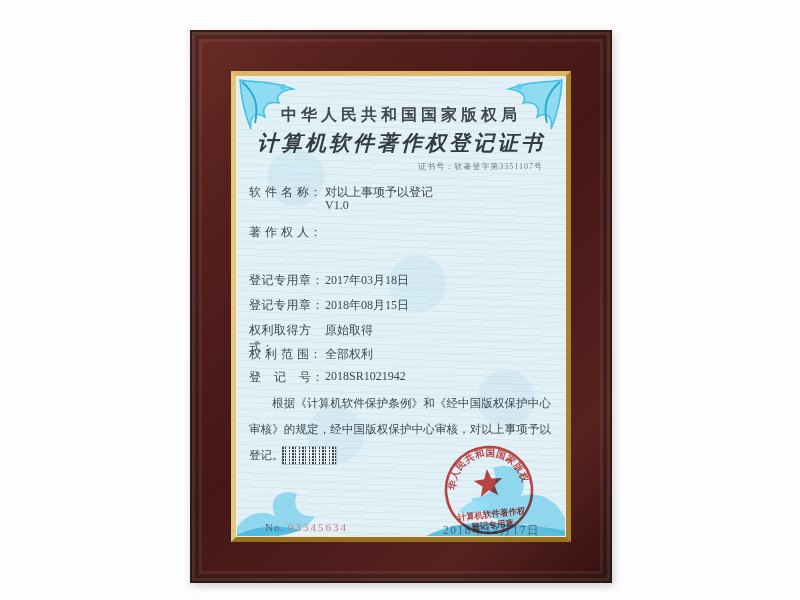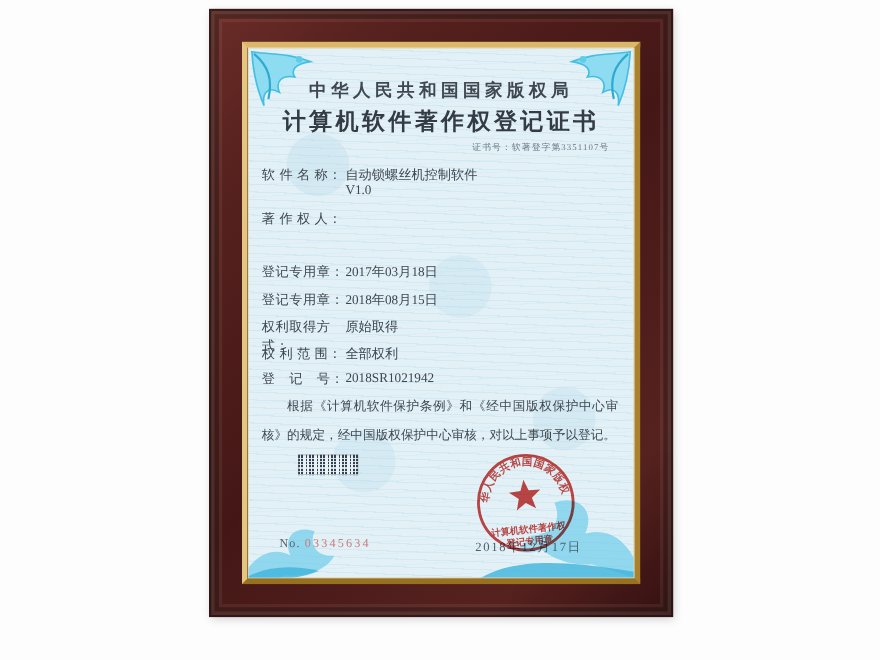--- a/index.html
+++ b/index.html
@@ -2,22 +2,22 @@
 <html><head>
 <meta charset="utf-8">
 <style>
   html,body{margin:0;padding:0;}
   body{
     width:800px;height:600px;position:relative;background:#fdfdfd;overflow:hidden;
     font-family:"Liberation Serif","DejaVu Serif",serif;
   }
   
   .frame{
-    position:absolute;left:190px;top:8px;width:422px;height:553px;box-sizing:border-box;
-    padding:30px;
+    position:absolute;left:190px;top:30px;width:422px;height:553px;box-sizing:border-box;
+    padding:41px;
     background:linear-gradient(135deg,#6b2d28 0%,#56211e 18%,#441716 50%,#56221f 82%,#331010 100%);
     box-shadow:
       inset 0 0 0 2px rgba(20,5,5,.55),
       inset 0 0 0 5px rgba(255,220,200,.10),
       inset 0 0 0 9px rgba(0,0,0,.30),
       inset 0 0 0 12px rgba(255,210,190,.08),
       2px 3px 8px rgba(0,0,0,.18);
   }
   .mat{
     width:100%;height:100%;box-sizing:border-box;
@@ -38,21 +38,21 @@
       repeating-linear-gradient(2deg, rgba(186,221,236,.38) 0 1px, transparent 1px 7px),
       repeating-linear-gradient(-3deg, rgba(200,230,242,.30) 0 1px, transparent 1px 11px);
     overflow:hidden;
   }
   .issuer{
     position:absolute;left:0;right:0;top:28px;text-align:center;
     font-size:16px;font-weight:bold;letter-spacing:4px;color:#3f4750;
   }
   .cert-title{
     position:absolute;left:0;right:0;top:52px;text-align:center;
-    font-size:21px;font-weight:bold;letter-spacing:3px;color:#333b43;
+    font-size:21px;font-weight:bold;letter-spacing:3px;color:#333b43;font-style:italic;
   }
   .cert-no{
     position:absolute;right:22px;top:84px;font-size:8px;color:#6b7784;letter-spacing:1px;
   }
   .row{position:absolute;left:12px;right:14px;font-size:12px;color:#3e474f;display:flex;}
   .row .lbl{width:76px;flex:none;letter-spacing:.5px;}
   .row .val{margin-left:0;}
   .val2{position:absolute;left:88px;font-size:12px;color:#3e474f;}
   .statement{
     position:absolute;left:12px;right:14px;top:313px;
@@ -104,21 +104,21 @@
         <path d="M60,86 C90,68 130,66 210,80 L210,86 Z" fill="rgba(62,180,220,.8)"></path>
         <path d="M96,60 C104,48 118,46 128,52 C120,60 108,64 96,60 Z" fill="rgba(150,222,242,.9)"></path>
       </svg>
 
       <div class="issuer">中华人民共和国国家版权局</div>
       <div class="cert-title">计算机软件著作权登记证书</div>
       <div class="cert-no">证书号：软著登字第3351107号</div>
 
       <div class="row" style="top:107px">
         <span class="lbl">软 件 名 称：</span>
-        <span class="val">自动锁螺丝机控制软件</span>
+        <span class="val">对以上事项予以登记</span>
       </div>
       <div class="val2" style="top:121px">V1.0</div>
 
       <div class="row" style="top:147px">
         <span class="lbl">著 作 权 人：</span>
       </div>
 
       <div class="row" style="top:195px">
         <span class="lbl">登记专用章：</span>
         <span class="val">2017年03月18日</span>

